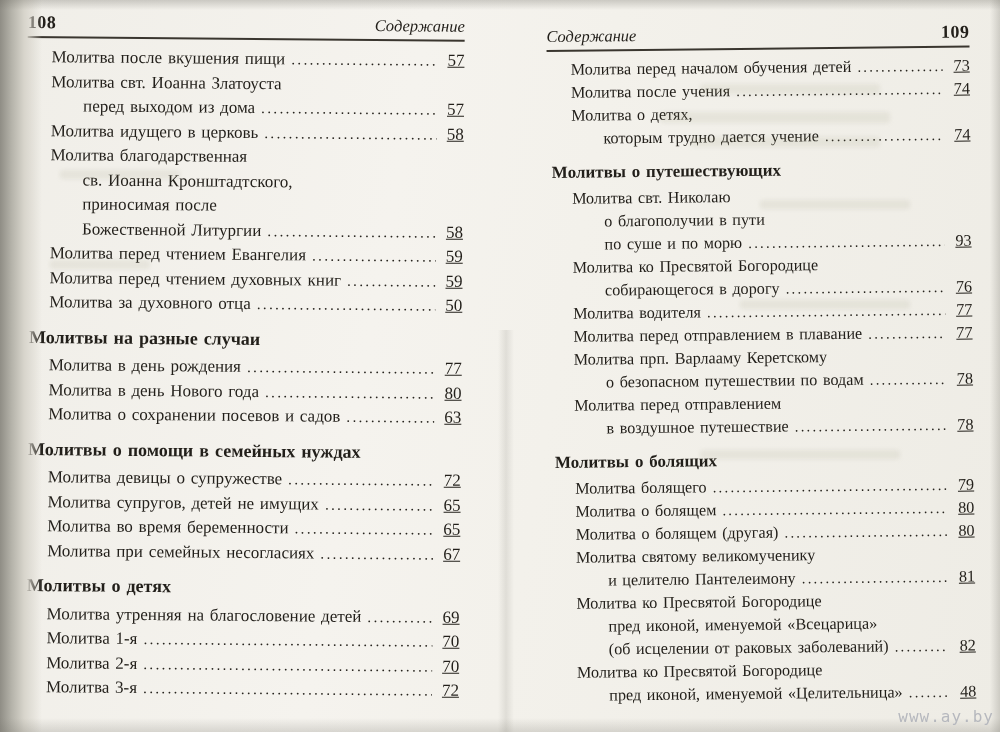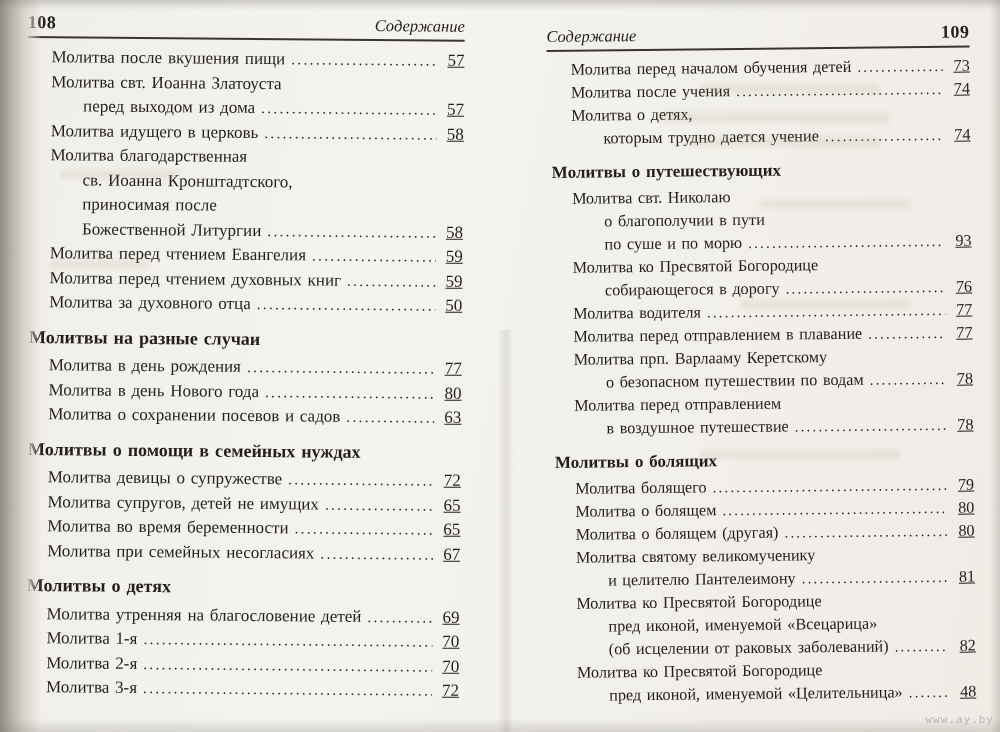--- a/index.html
+++ b/index.html
@@ -65,21 +65,21 @@
   .entry .line.cont { padding-left:56px; }
   .txt { flex:0 0 auto; }
   .leader {
     flex:1 1 auto; overflow:hidden; margin:0 5px 0 6px;
     letter-spacing:2.2px; font-size:.92em; color:#26231d;
   }
   .pg { flex:0 0 auto; min-width:22px; text-align:right;text-decoration:underline; }
 
   .watermark {
     position:absolute; right:6px; bottom:6px;
-    font-family:"DejaVu Sans Mono",monospace; font-size:11px;
+    font-family:"DejaVu Sans Mono",monospace; font-size:16px;
     color:#b6b8be; letter-spacing:1px;
   }
 </style>
 </head>
 <body>
 
 <div class="photo">
 
   <div class="page page-left">
     <div class="page-head">

